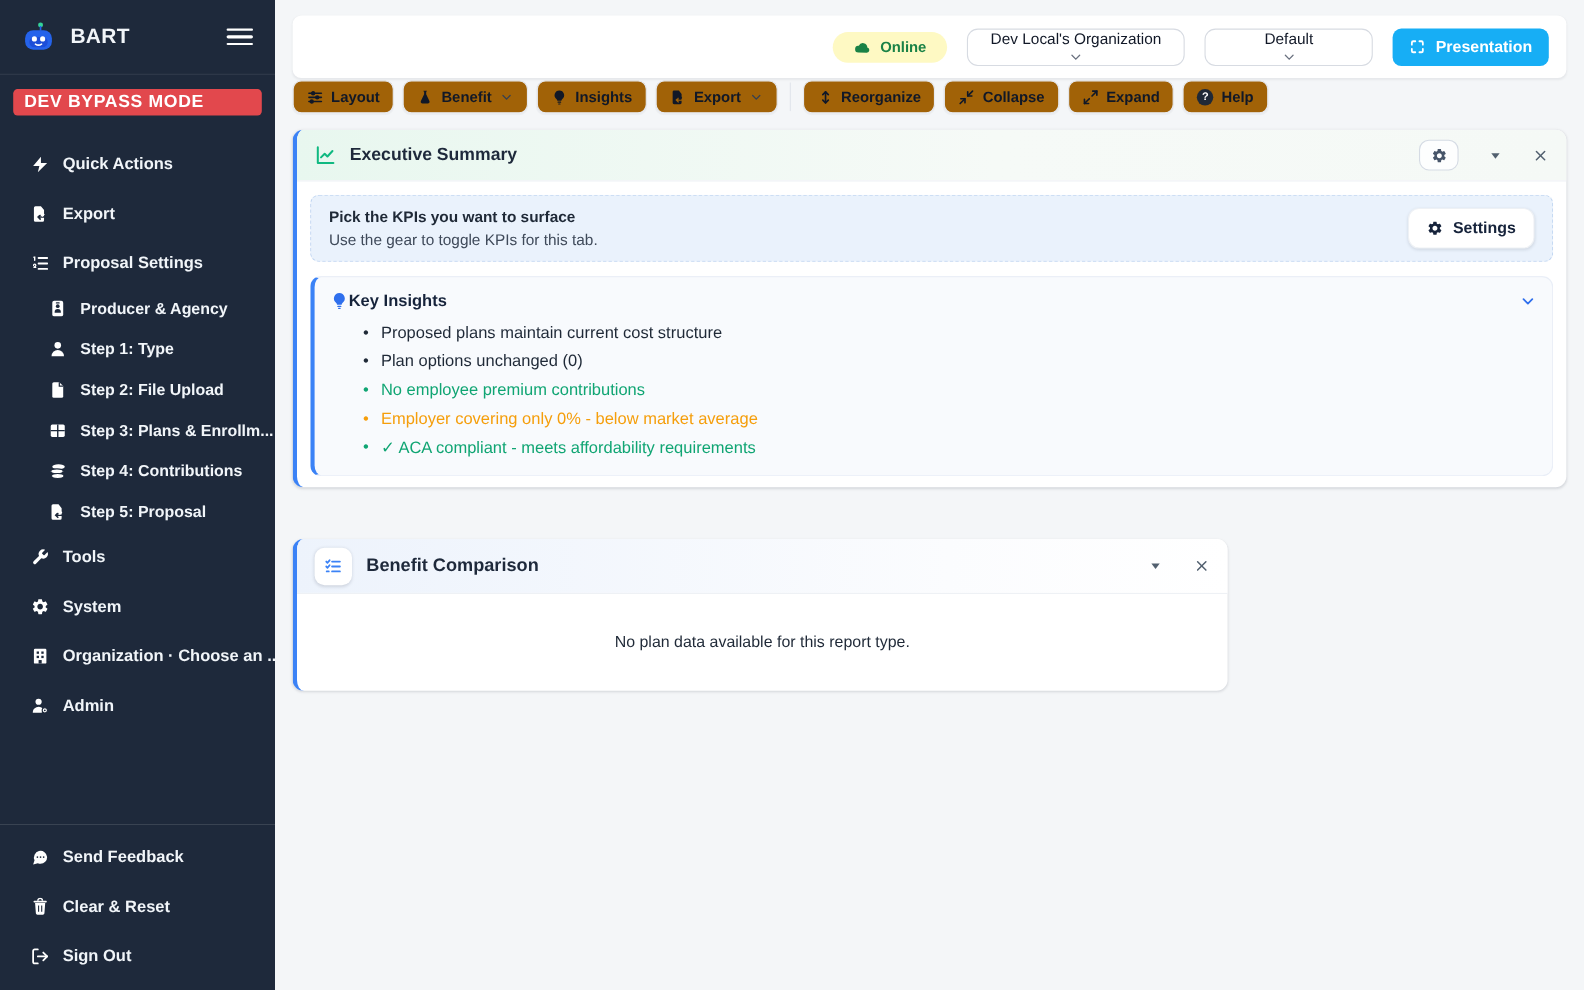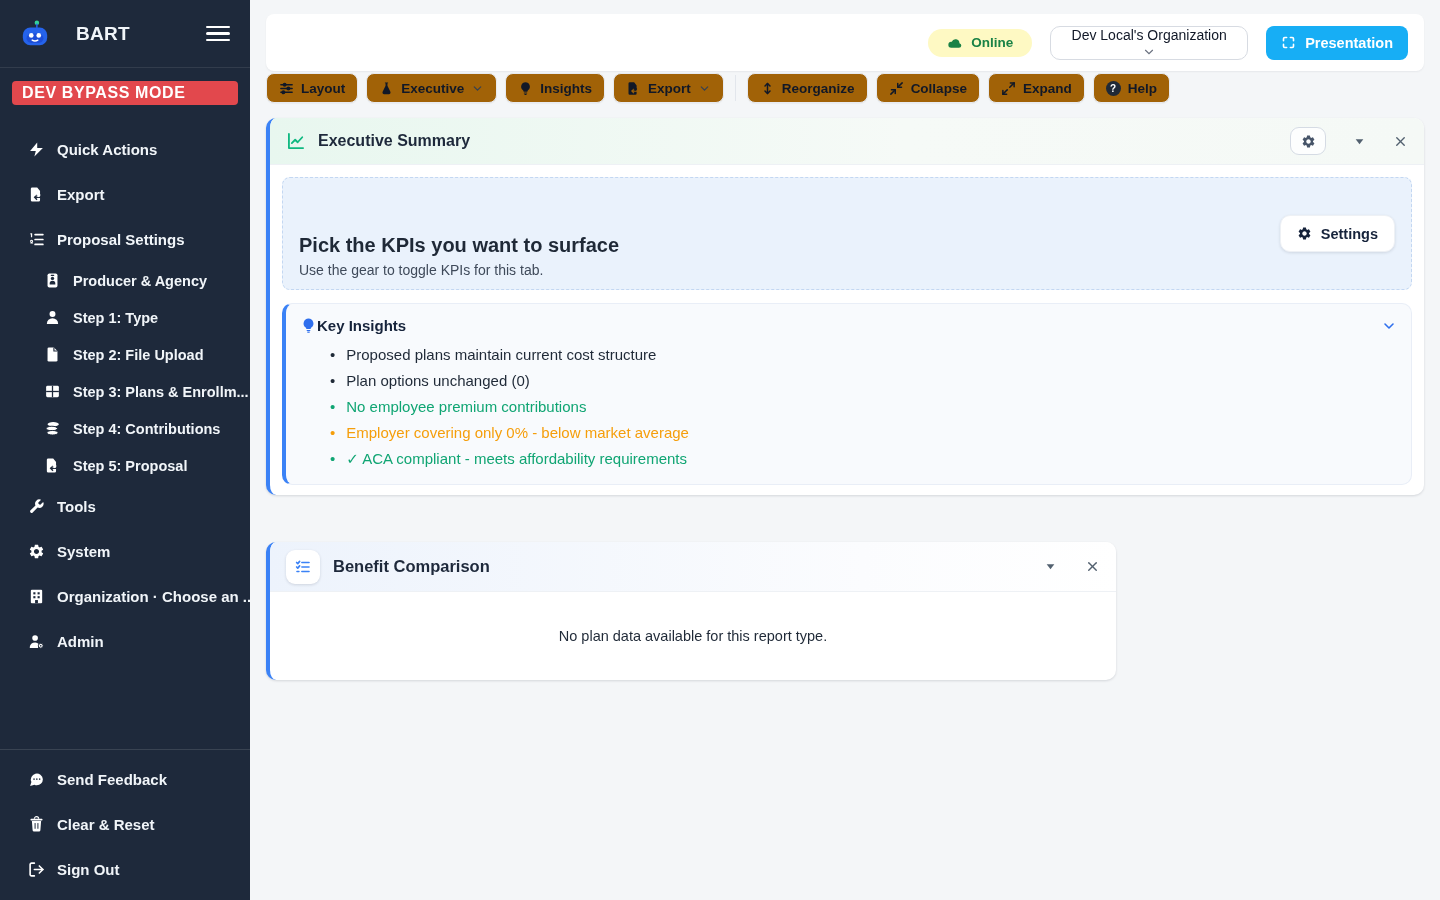--- a/index.html
+++ b/index.html
@@ -16,21 +16,21 @@
   
   .sidebar {
     width: 250px; min-width: 250px; height: 900px;
     background: #1e293b; color: #f1f5f9;
     display: flex; flex-direction: column;
   }
   .sb-header {
     height: 68px; display: flex; align-items: center; justify-content: space-between;
     padding: 0 20px; border-bottom: 1px solid rgba(255,255,255,.09);
   }
-  .brand { display: flex; align-items: center; gap: 26px; font-size: 19px; font-weight: 800; letter-spacing: .3px; }
+  .brand { display: flex; align-items: center; gap: 14px; font-size: 19px; font-weight: 800; letter-spacing: .3px; }
   .robot { width: 30px; height: 30px; }
   .hamburger { width: 24px; cursor: pointer; padding: 4px 0; }
   .hamburger span { display: block; height: 2.6px; background: #fff; border-radius: 2px; margin: 4px 0; }
   .dev-badge {
     margin: 13px 12px 0; background: #e2484d; color: #fff; border-radius: 4px;
     font-size: 16px; font-weight: 800; letter-spacing: .6px; padding: 3px 0 3px 10px;
   }
   .nav { margin-top: 22px; flex: 1; overflow: hidden; }
   .nav-item {
     display: flex; align-items: center; gap: 12px; height: 45px;
@@ -99,21 +99,21 @@
   .bc-icon-badge {
     width: 34px; height: 34px; background: #fff; border-radius: 9px;
     box-shadow: 0 1px 3px rgba(16,24,40,.14); display: flex; align-items: center; justify-content: center;
   }
 
   .es-body { padding: 12px 12px 10px; }
   .kpi-banner {
     background: #eaf2fc; border: 1.5px dashed #c3d7f2; border-radius: 8px;
     padding: 11px 16px; display: flex; align-items: center; justify-content: space-between;
   }
-  .kpi-title { font-size: 20px; font-weight: 700; color: #1f2937; margin-top: 45px; }
+  .kpi-title { font-size: 14px; font-weight: 700; color: #1f2937; }
   .kpi-sub { font-size: 14px; color: #3f4a5a; margin-top: 5px; }
   .settings-btn {
     background: #fff; border: 1px solid #eef1f5; border-radius: 10px;
     box-shadow: 0 1px 3px rgba(16,24,40,.12); height: 37px; padding: 0 16px;
     display: flex; align-items: center; gap: 9px; font-size: 14.5px; font-weight: 700;
     color: #16233b; cursor: pointer; font-family: inherit;
   }
 
   .insights {
     margin-top: 13px; background: #f8fafd; border: 1px solid #e9eef7; border-left: 4px solid #3b82f6;
@@ -347,20 +347,28 @@
       <span>Online</span>
     </div>
     <div class="select org">
       <span>Dev Local's Organization</span>
       <span class="ic">
         <svg viewBox="0 0 24 24" width="14" height="14" fill="none" stroke="#6b7280" stroke-width="2" stroke-linecap="round">
             <polyline points="6 9 12 15 18 9"></polyline>
           </svg>
       </span>
     </div>
+    <div class="select view">
+      <span>Default</span>
+      <span class="ic">
+        <svg viewBox="0 0 24 24" width="14" height="14" fill="none" stroke="#6b7280" stroke-width="2" stroke-linecap="round">
+            <polyline points="6 9 12 15 18 9"></polyline>
+          </svg>
+      </span>
+    </div>
     <button class="presentation-btn">
       <span class="ic">
         <svg viewBox="0 0 24 24" width="15" height="15" fill="none" stroke="#fff" stroke-width="2.6" stroke-linecap="round">
             <path d="M4 9V6a2 2 0 0 1 2-2h3"></path>
             <path d="M15 4h3a2 2 0 0 1 2 2v3"></path>
             <path d="M20 15v3a2 2 0 0 1-2 2h-3"></path>
             <path d="M9 20H6a2 2 0 0 1-2-2v-3"></path>
           </svg>
       </span>
       <span>Presentation</span>
@@ -380,21 +388,21 @@
           </svg>
         </span>
       <span>Layout</span>
     </button>
     <button class="tb-btn">
       <span class="icon ic">
           <svg viewBox="0 0 24 24" fill="currentColor">
             <path d="M9.5 2.5h5v1h-1v4l4.7 9.8A2.6 2.6 0 0 1 15.8 21H8.2a2.6 2.6 0 0 1-2.4-3.7l4.7-9.8v-4h-1z"></path>
           </svg>
         </span>
-      <span>Executive</span>
+      <span>Benefit</span>
       <span class="ic">
           <svg viewBox="0 0 24 24" width="13" height="13" fill="none" stroke="#374151" stroke-width="2.2" stroke-linecap="round">
             <polyline points="6 9 12 15 18 9"></polyline>
           </svg>
         </span>
     </button>
     <button class="tb-btn">
       <span class="icon ic">
           <svg viewBox="0 0 24 24" fill="currentColor">
             <path d="M12 2a7 7 0 0 0-4 12.7c.6.5 1 1.4 1 2.3h6c0-.9.4-1.8 1-2.3A7 7 0 0 0 12 2z"></path>

